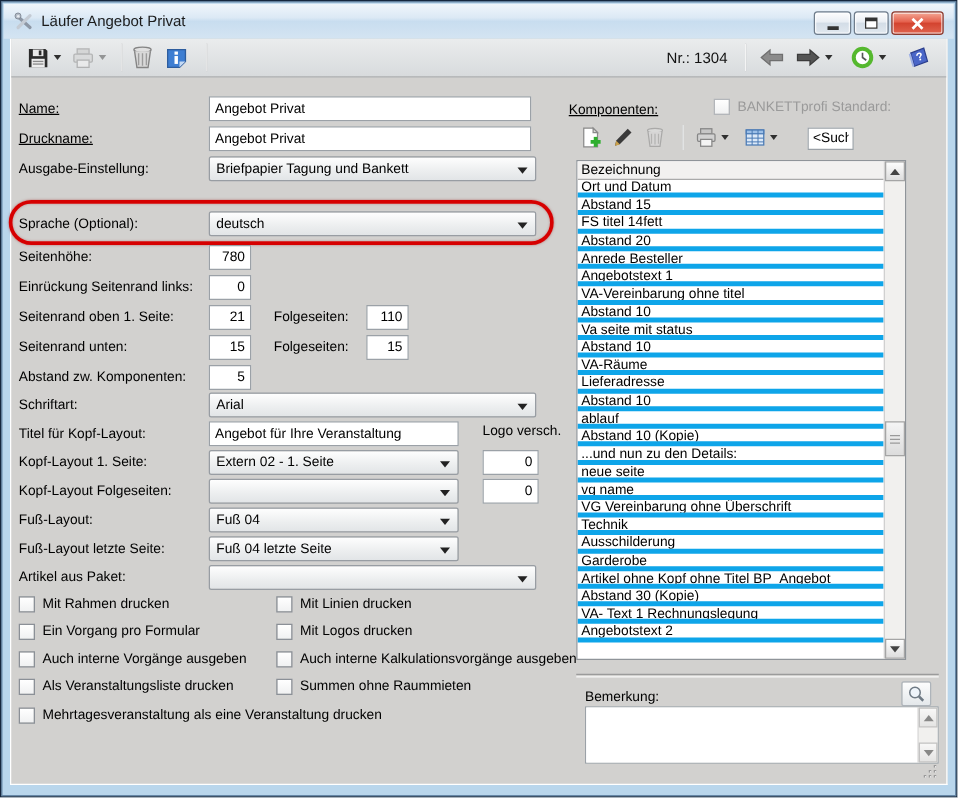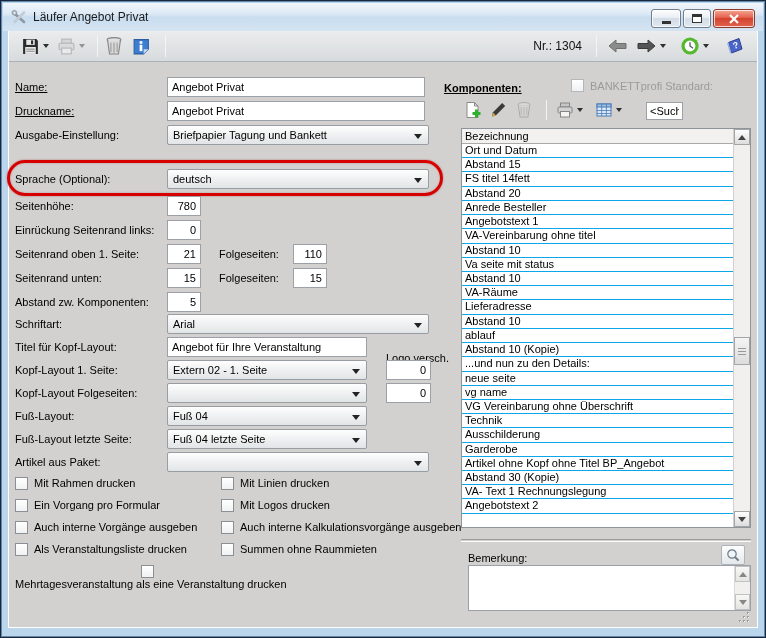--- a/index.html
+++ b/index.html
@@ -55,34 +55,34 @@
     border-left:4px solid transparent; border-right:4px solid transparent; border-top:5px solid #222; }
   .cbrow { position:absolute; display:flex; align-items:center; height:14px; }
   .cb { width:13px; height:13px; border:1px solid #8b9097; background:linear-gradient(#fff,#f0f1f2);
     margin-right:6px; flex:none; }
   .cb.dim { border-color:#b3b6ba; }
   .red-oval { position:absolute; left:-2px; top:98px; width:436px; height:36px;
     border:3px solid #d60000; border-radius:18px; pointer-events:none;
     box-shadow:0 0 2px rgba(150,0,0,.5), inset 0 0 2px rgba(150,0,0,.35); }
 
   
-  .k-title { position:absolute; left:435px; top:16px; text-decoration:underline;font-weight:bold; }
+  .k-title { position:absolute; left:446px; top:16px; text-decoration:underline; }
   .k-std { position:absolute; left:562px; top:17px; display:flex; align-items:center; color:#9a9a9a; }
   .k-toolbar { position:absolute; left:452px; top:36px; display:flex; align-items:center; height:24px; }
   .k-sep { width:1px; height:20px; background:#a8abae; border-right:1px solid #f2f2f2; margin:0 7px; }
   .search { position:absolute; left:637px; top:40px; width:37px; height:18px;
     border:1px solid #9ba1a7; background:#fff; font-family:"Liberation Sans",sans-serif;
     font-size:11px; padding:0 3px; }
 
-  .listbox { position:absolute; left:452px; top:66px; width:290px; height:400px;
+  .listbox { position:absolute; left:452px; top:66px; width:264px; height:400px;
     border:1px solid #8f9499; background:#fff; display:flex; }
   .list-main { flex:1; overflow:hidden; }
   .list-header { height:15px; background:#f2f1f0; border-bottom:1px solid #aaa;
     padding:1px 3px 0; font-size:11px; }
-  .list-row { height:14.23px; border-bottom:1px solid #0ea5e9; padding:0 3px;
+  .list-row { height:14.23px; border-bottom:4px solid #0ea5e9; padding:0 3px;
     font-size:11px; line-height:13.5px; white-space:nowrap; overflow:hidden; }
   .vscroll { width:17px; background:#f1f0ee; border-left:1px solid #d0d0d0; position:relative; }
   .sc-btn { position:absolute; left:0; width:16px; height:16px; border:1px solid #a5a5a5;
     background:linear-gradient(#fdfdfd,#dddddd); display:flex; align-items:center; justify-content:center; }
   .sc-up { top:0; } .sc-down { bottom:0; }
   .arr-up { width:0;height:0;border-left:4px solid transparent;border-right:4px solid transparent;border-bottom:5px solid #444; }
   .arr-dn { width:0;height:0;border-left:4px solid transparent;border-right:4px solid transparent;border-top:5px solid #444; }
   .sc-thumb { position:absolute; left:0; top:208px; width:16px; height:28px; border:1px solid #a5a5a5;
     background:linear-gradient(#f5f5f5,#dcdcdc); display:flex; flex-direction:column;
     align-items:center; justify-content:center; gap:2px; }
@@ -240,21 +240,21 @@
       <span class="lbl" style="left:6px;top:230px;">Abstand zw. Komponenten:</span>
       <input class="num" style="left: 158px; top: 230px; width: 34px;" value="5">
 
       <span class="lbl" style="left:6px;top:252px;">Schriftart:</span>
       <div class="combo" style="left:158px;top:252px;width:262px;">
           <span>Arial</span>
         </div>
 
       <span class="lbl" style="left:6px;top:275px;">Titel für Kopf-Layout:</span>
       <input class="txt" style="left: 158px; top: 275px; width: 200px;" value="Angebot für Ihre Veranstaltung">
-      <span class="lbl" style="left:377px;top:286px;">Logo versch.</span>
+      <span class="lbl" style="left:377px;top:273px;">Logo versch.</span>
 
       <span class="lbl" style="left:6px;top:298px;">Kopf-Layout 1. Seite:</span>
       <div class="combo" style="left:158px;top:298px;width:200px;">
           <span>Extern 02 - 1. Seite</span>
         </div>
       <input class="num" style="left: 377px; top: 298px; width: 45px;" value="0">
 
       <span class="lbl" style="left:6px;top:321px;">Kopf-Layout Folgeseiten:</span>
       <div class="combo" style="left:158px;top:321px;width:200px;">
           <span></span>
@@ -301,21 +301,21 @@
           <span>Auch interne Kalkulationsvorgänge ausgeben</span>
         </div>
       <div class="cbrow" style="left:6px;top:480px;">
           <span class="cb"></span>
           <span>Als Veranstaltungsliste drucken</span>
         </div>
       <div class="cbrow" style="left:212px;top:480px;">
           <span class="cb"></span>
           <span>Summen ohne Raummieten</span>
         </div>
-      <div class="cbrow" style="left:6px;top:503px;flex-direction:column;">
+      <div class="cbrow" style="left:6px;top:503px;">
           <span class="cb"></span>
           <span>Mehrtagesveranstaltung als eine Veranstaltung drucken</span>
         </div>
 
       <span class="lbl k-title">Komponenten:</span>
       <div class="k-std">
         <span class="cb dim"></span>
         <span>BANKETTprofi Standard:</span>
       </div>
 

